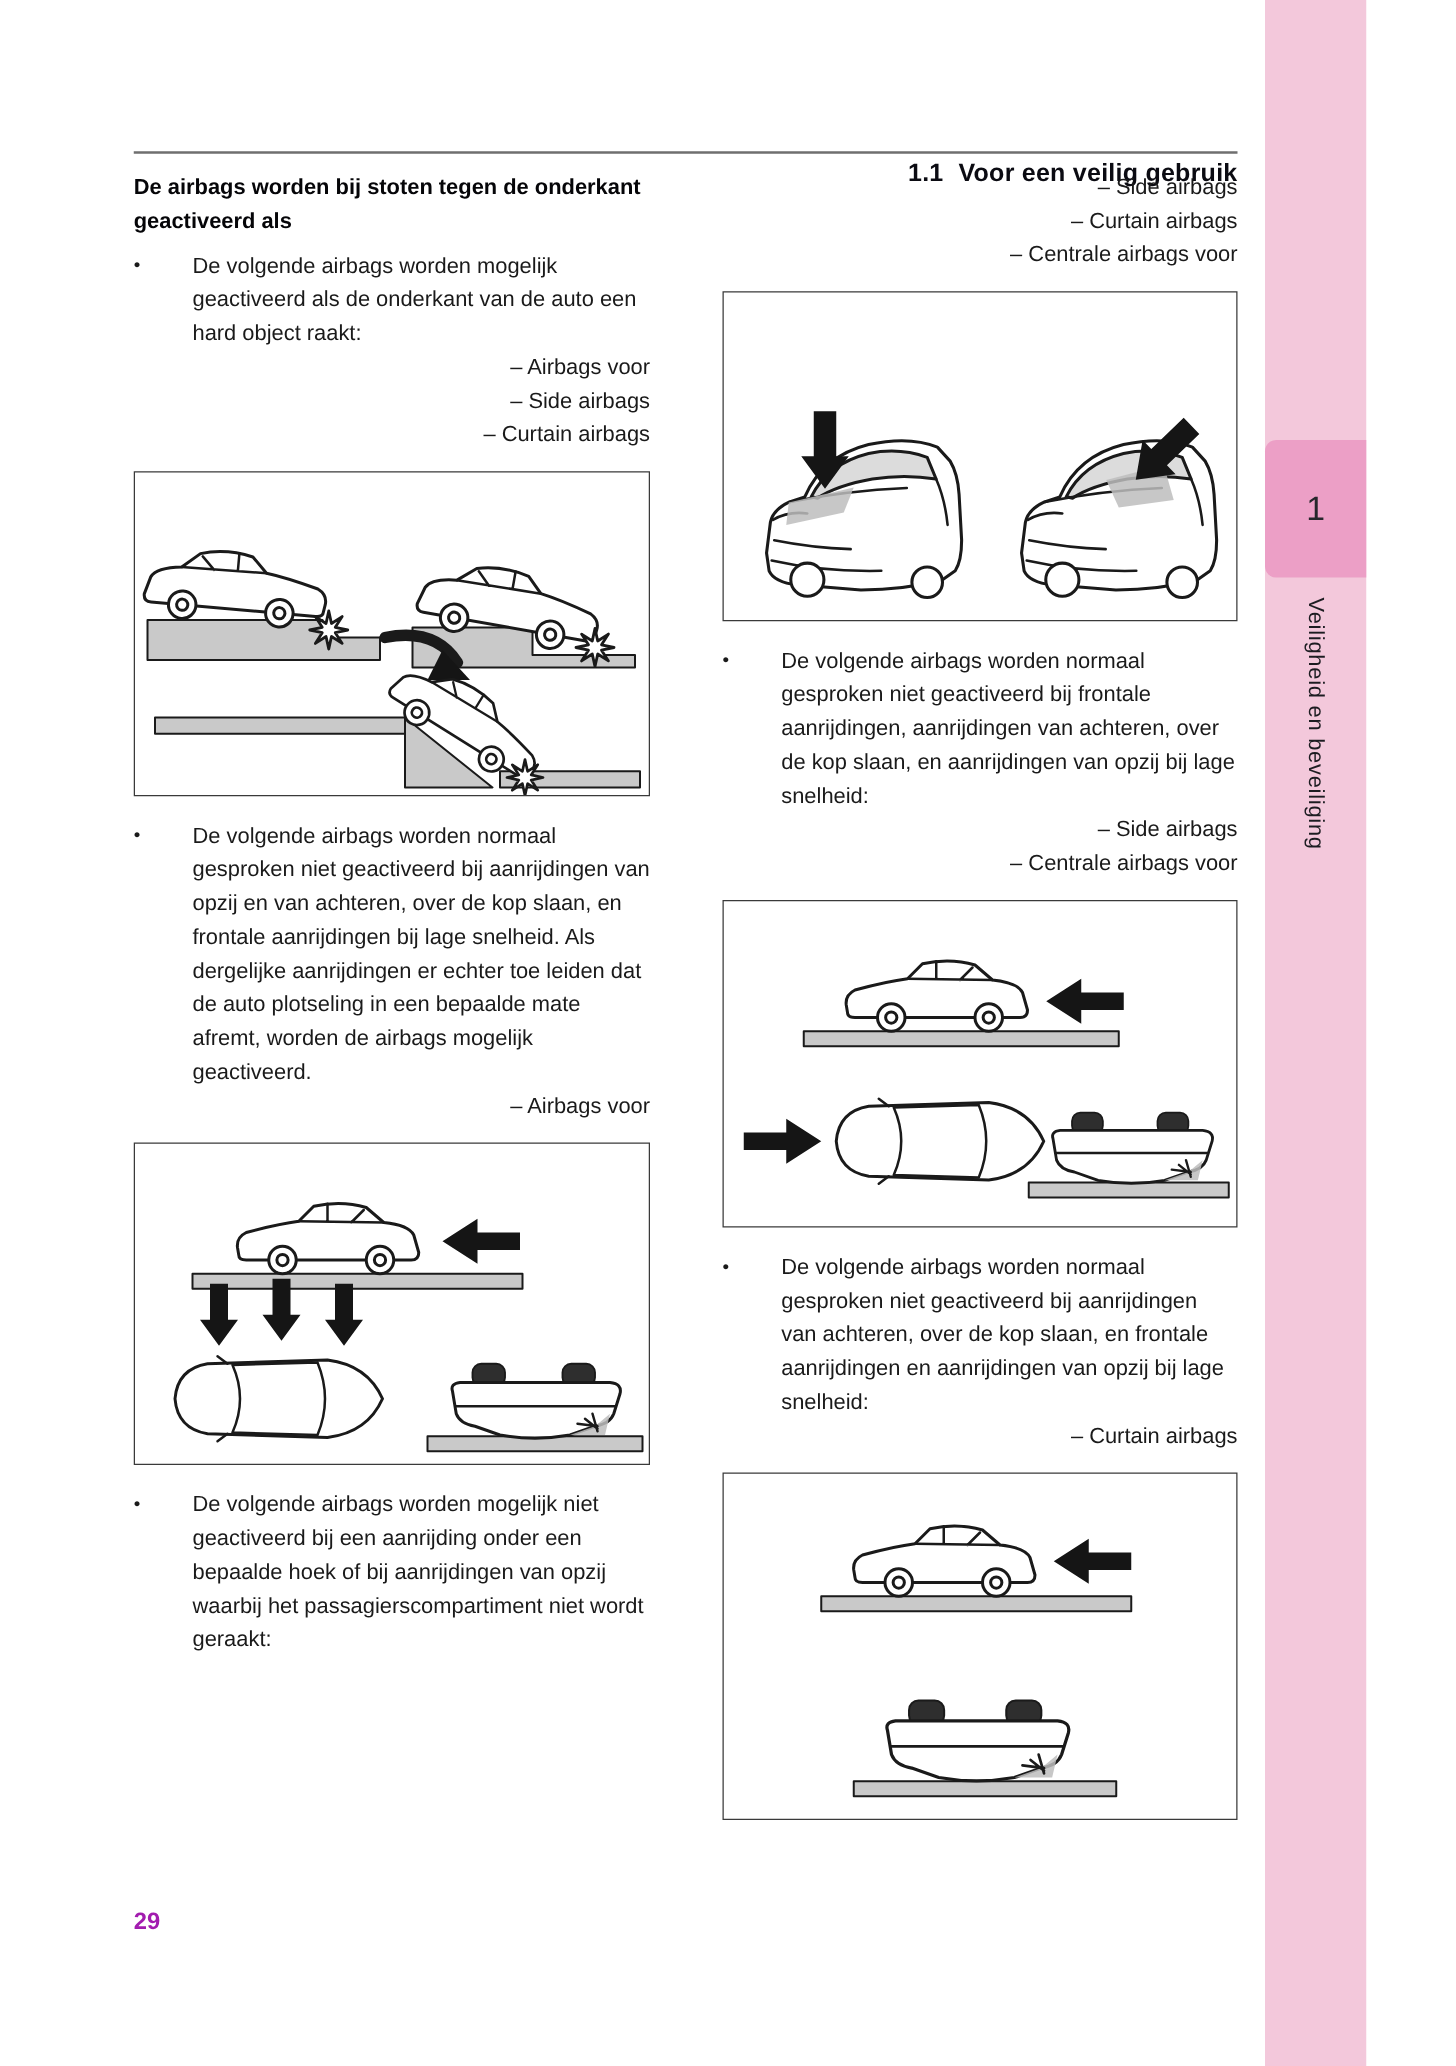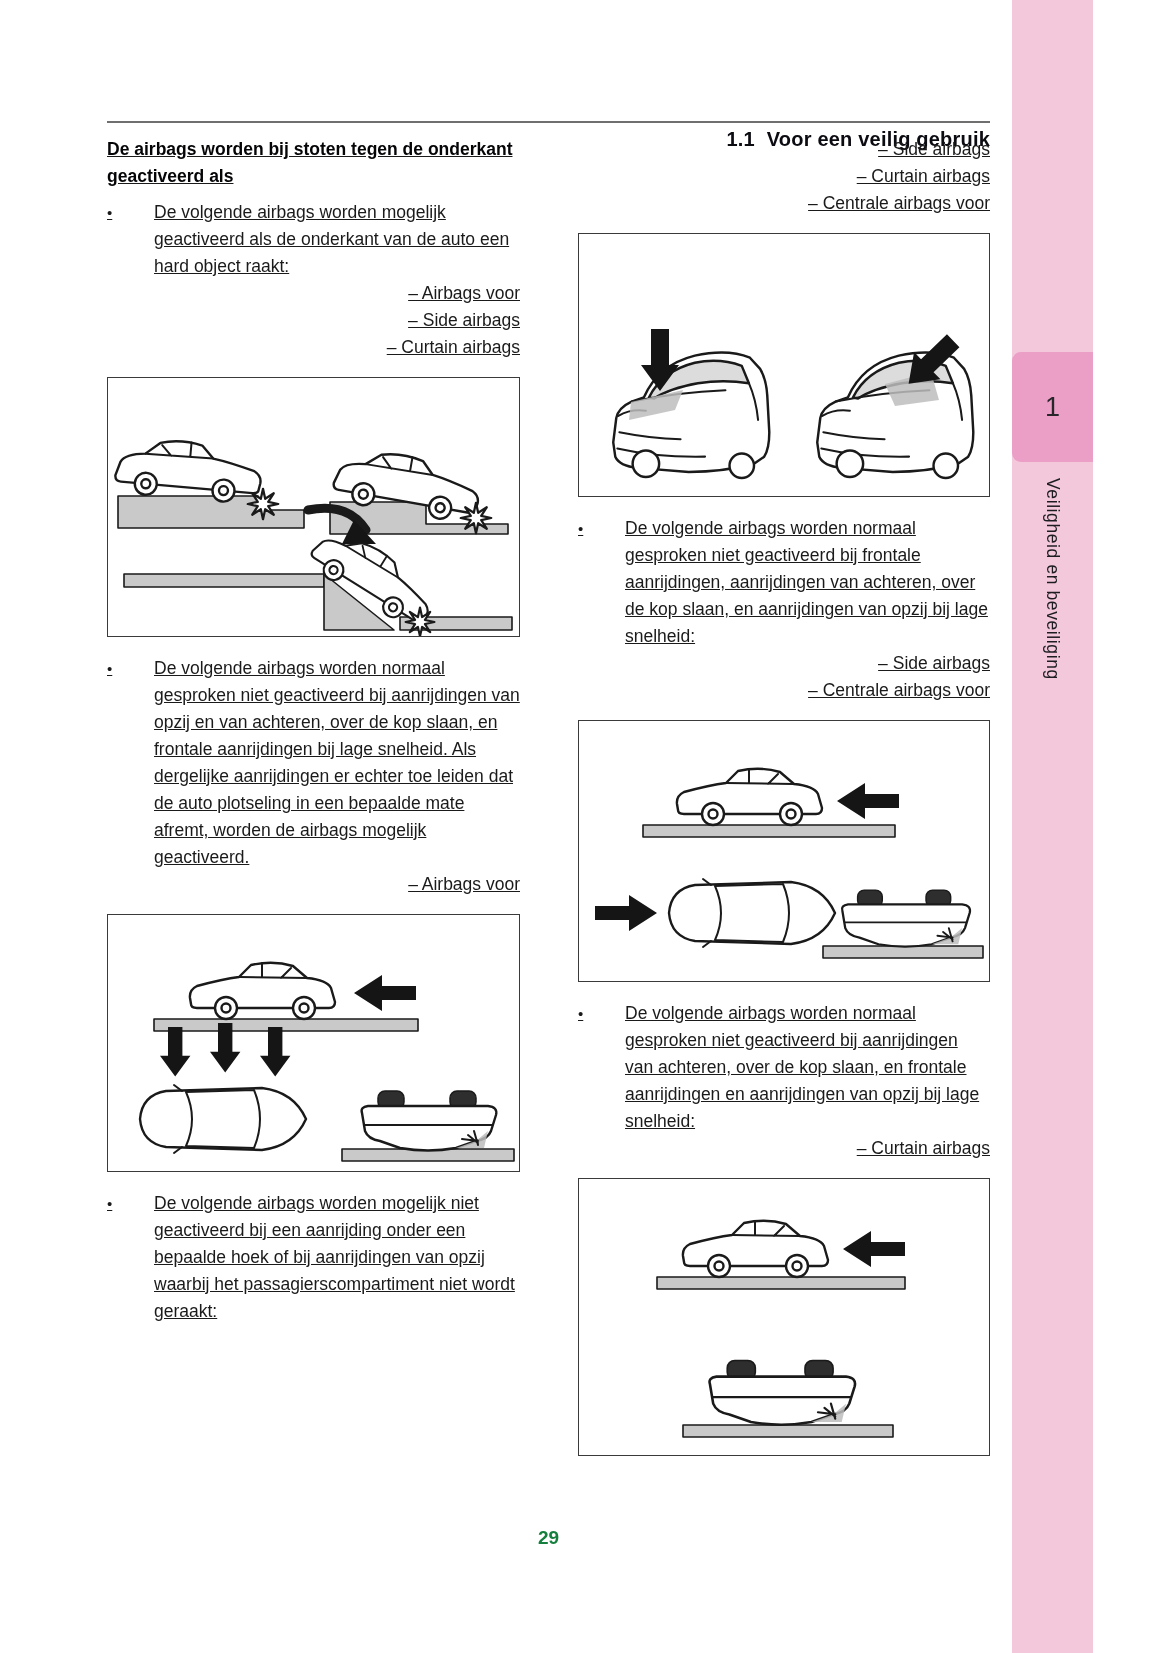--- a/index.html
+++ b/index.html
@@ -18,21 +18,21 @@
     letter-spacing:.2px;
     margin-top:44px;
   }
   .header-title .sec-num { margin-right:12px; }
   .header-rule {
     position:absolute; top:121px; left:107px; width:883px; height:1.5px;
     background:#6f6f6f;
   }
 
   
-  .col { position:absolute; top:136px; font-size:17.5px; line-height:27px; color:#1a1a1a;text-decoration:underline; }
+  .col { position:absolute; top:136px; font-size:17.5px; line-height:27px; color:#1a1a1a; }
   .col.left  { left:107px; width:413px; }
   .col.right { left:578px; width:412px; }
 
   .manual-heading {
     font-size:17.5px; line-height:27px; font-weight:bold; color:#050508;
     margin:0 0 9px 0;
   }
   .bullet { display:flex; }
   .bullet .marker { width:23px; flex:none; font-size:15px; }
   .bullet .btext { flex:1;margin-left:24px; }
@@ -66,21 +66,21 @@
   .chapter-title {
     position:absolute; left:1012px; top:478px; width:81px;
     display:flex; justify-content:center;
   }
   .chapter-title span {
     writing-mode:vertical-rl; font-size:17.5px; color:#1c1c21; letter-spacing:.6px;
   }
 
   .page-number {
     position:absolute; top:1527px; left:107px; width:883px;
-    text-align:center; font-weight:bold; font-size:19px; color:#15803d;
+    text-align:left; font-weight:bold; font-size:19px; color:#a21caf;
   }
 </style>
 </head>
 <body>
 
 <svg width="0" height="0" style="position:absolute" aria-hidden="true">
   <defs>
     <g id="car-side">
       <path class="outline" d="M147,41 L143,27 Q139,19 119,17 L105,5 Q85,-1 63,4 L51,16 Q35,18 9,25 Q1,29 2,37 L3,43 Q3,47 9,47 L141,47 Q147,47 147,41 Z"></path>
       <path class="thin" d="M103,7 L93,17 M74,2 L74,16 M51,16 L119,17"></path>

